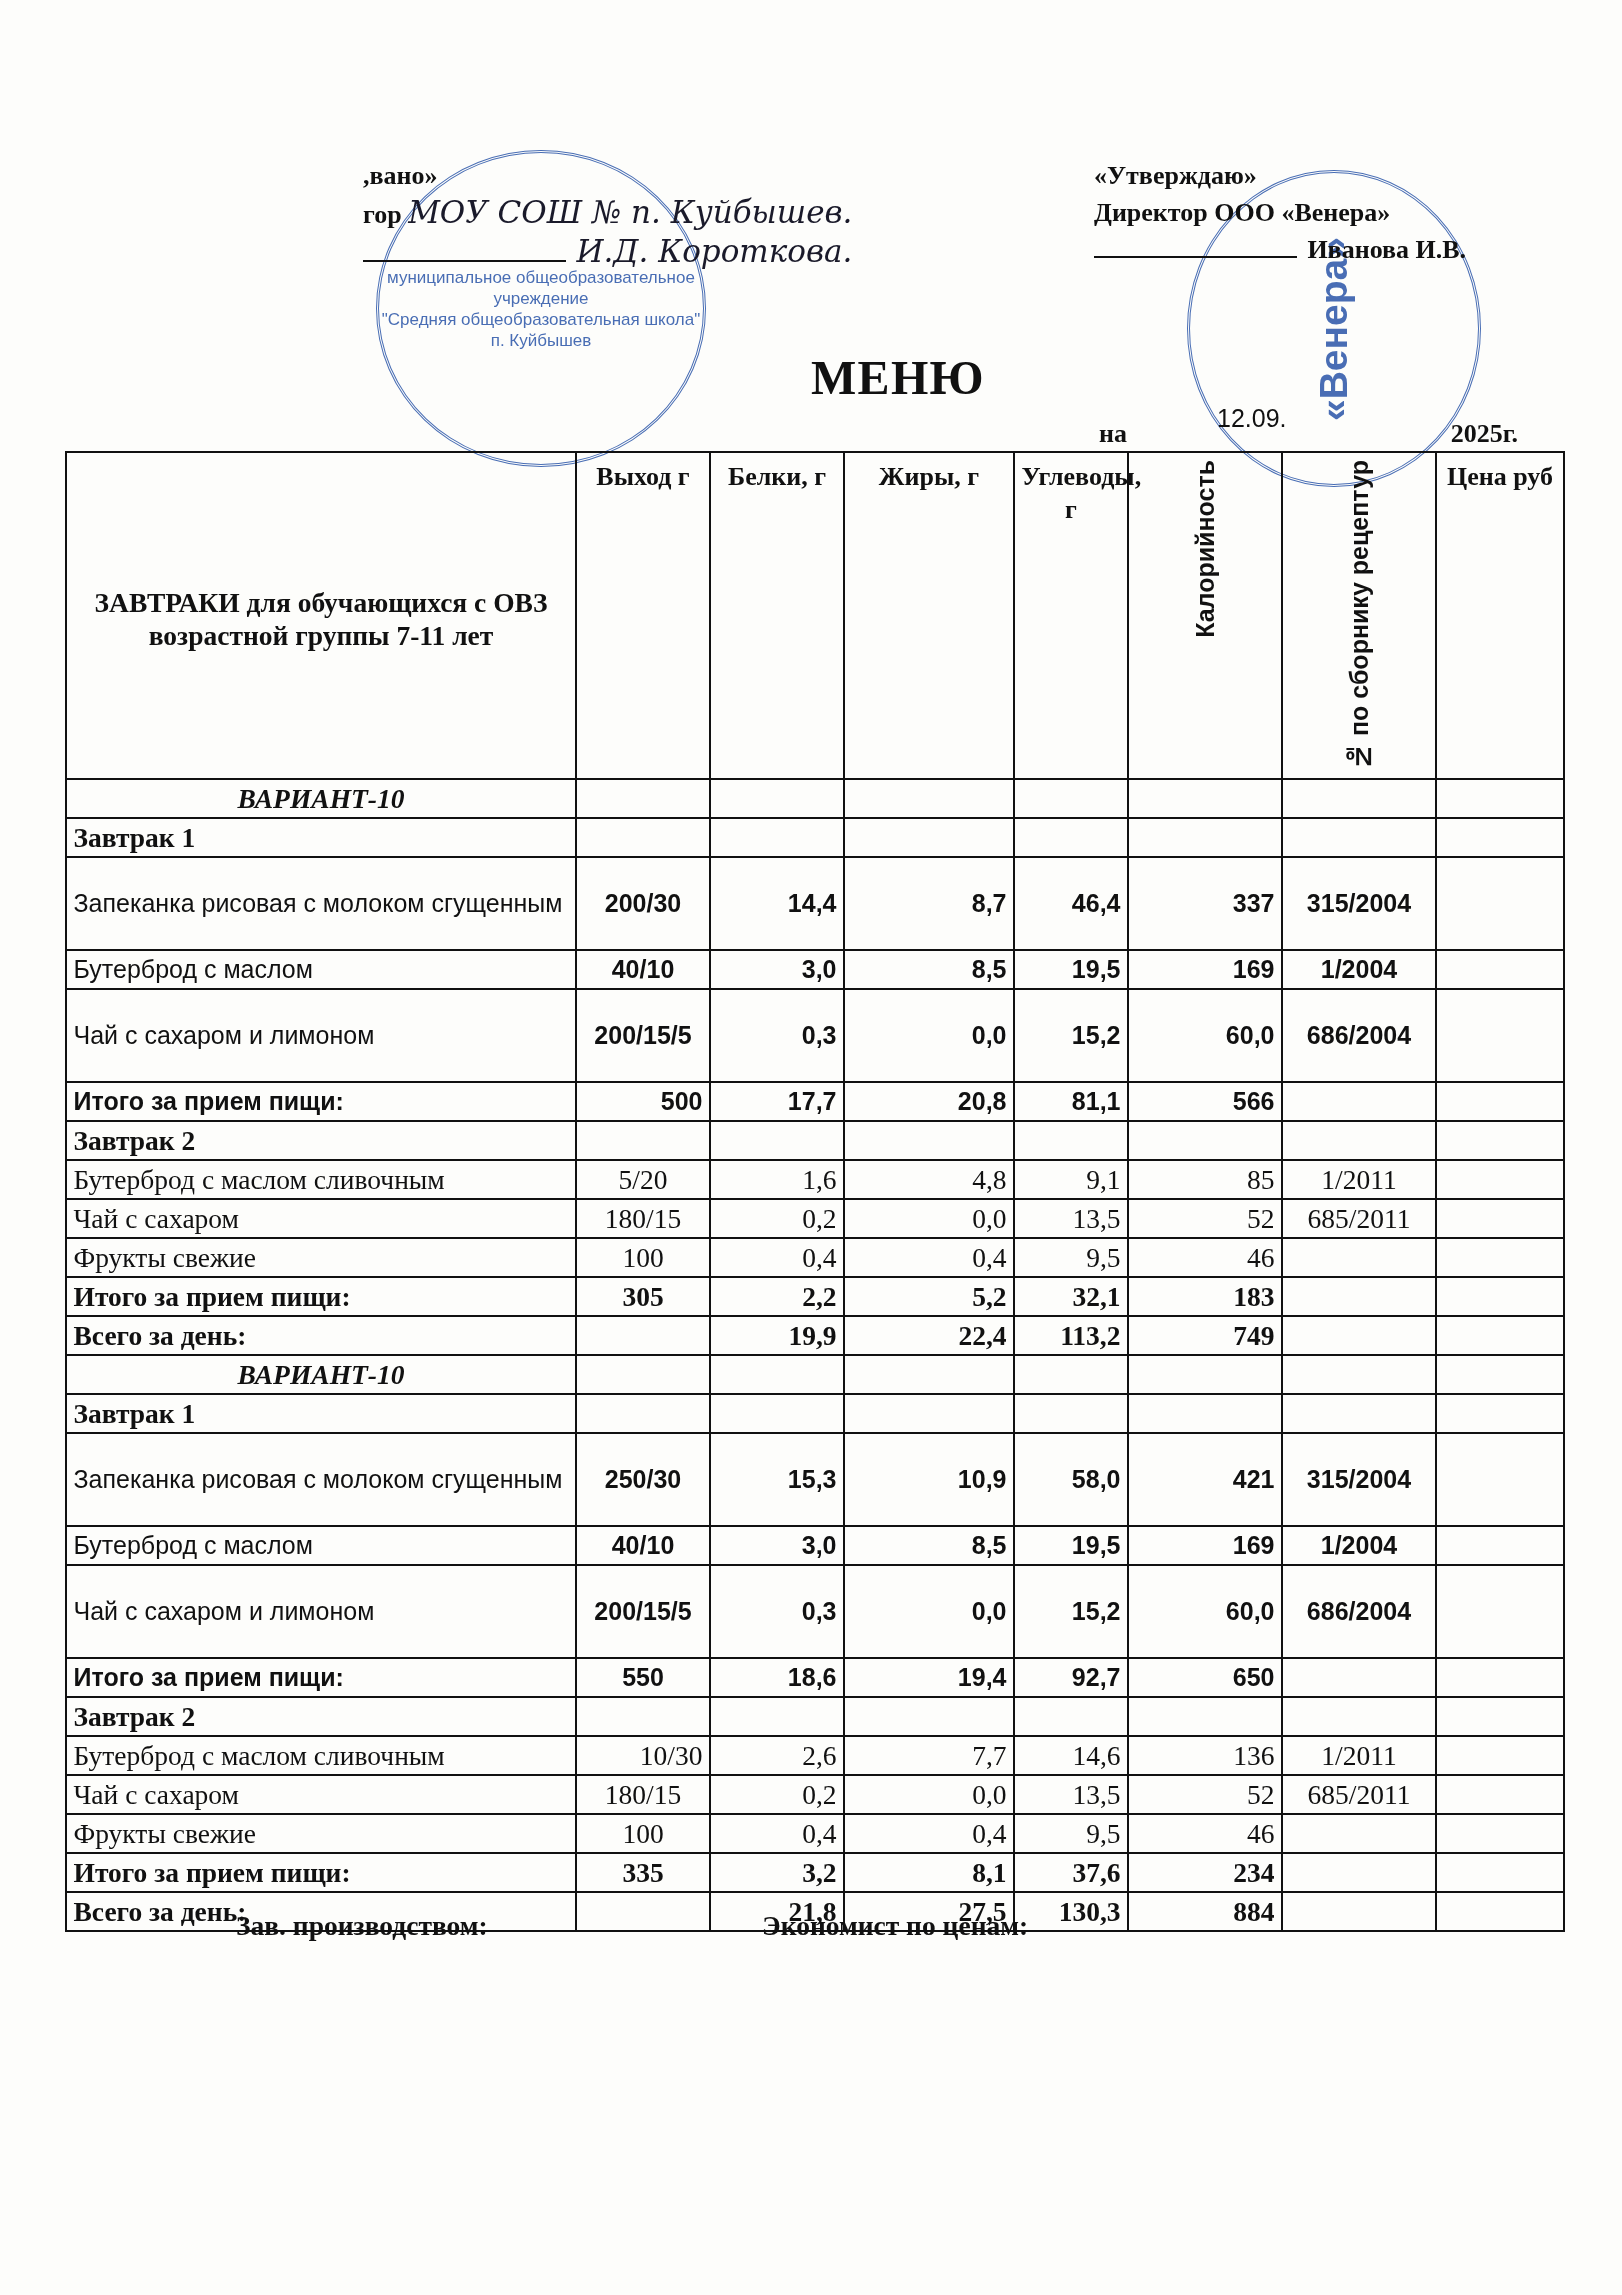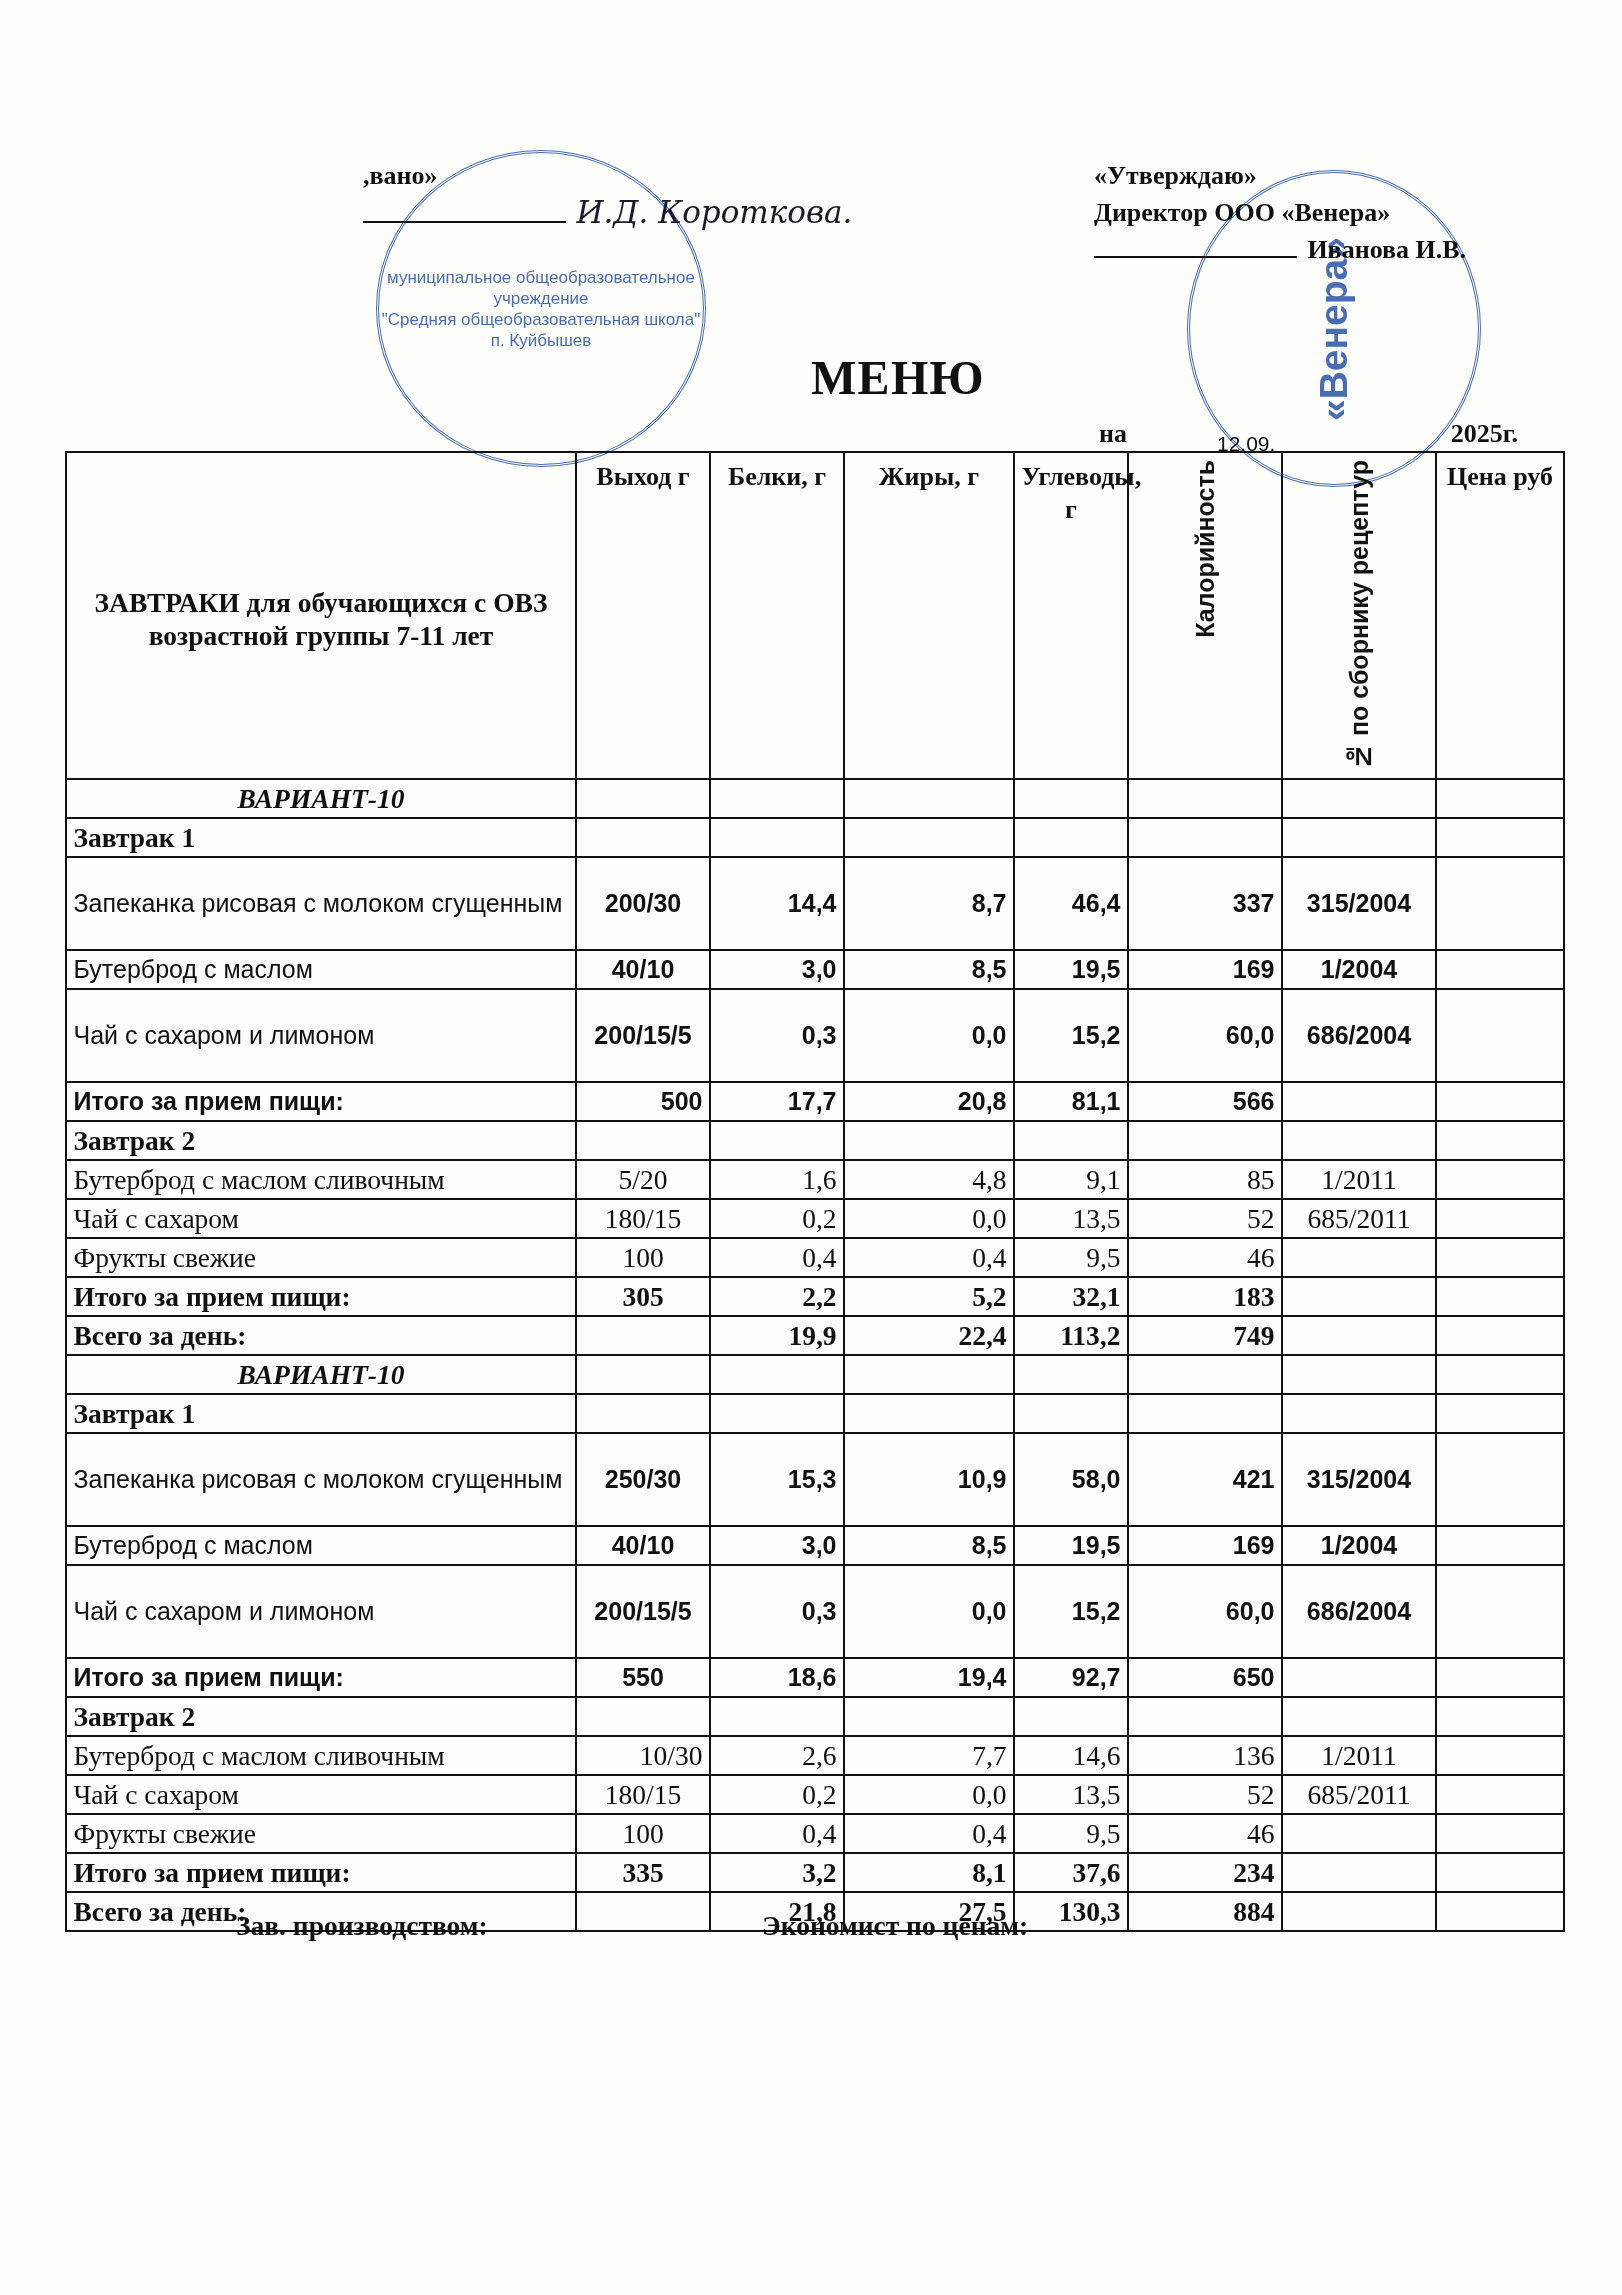--- a/index.html
+++ b/index.html
@@ -13,21 +13,21 @@
   .handwrite { font-family: "DejaVu Serif", serif; font-style: italic; font-weight: normal; color: #1a1a2a; font-size: 31px; }
   .stamp { position: absolute; border-radius: 50%; border: 3.9px double #2a55a8; color: #2a55a8;
            display: flex; align-items: center; justify-content: center; text-align: center;
            font-family: "Liberation Sans", sans-serif; opacity: 0.85; }
   .stamp-left { left: 376px; top: 150px; width: 324px; height: 311px; font-size: 17px; line-height: 21px; }
   .stamp-right { left: 1187px; top: 170px; width: 288px; height: 311px; font-size: 39px; font-weight: bold; }
   .stamp-right span { transform: rotate(-90deg); display: inline-block; }
   .title { position: absolute; left: 811px; top: 350px; font-size: 48px; font-weight: bold; letter-spacing: 1.3px; }
   .date-row { position: absolute; left: 1099px; top: 412px; width: 419px; font-size: 26px; font-weight: bold; }
   .date-row .na { position: absolute; left: 0; top: 6.5px; }
-  .date-row .day { position: absolute; left: 118px; top: -7.9px; font-family: "Liberation Sans", sans-serif; font-weight: normal; font-size: 21px; margin-top: 28px; }
+  .date-row .day { position: absolute; left: 118px; top: -7.9px; font-family: "Liberation Sans", sans-serif; font-weight: normal; font-size: 25px; }
   .date-row .year { position: absolute; right: 0; top: 6.5px; }
 
   table.menu { position: absolute; left: 65px; top: 451px; width: 1498px; border-collapse: collapse; table-layout: fixed; }
   table.menu td, table.menu th { border: 2px solid #111; padding: 0 6.5px; vertical-align: middle; }
   col.c-name { width: 510px; } col.c-out { width: 134px; } col.c-prot { width: 134px; }
   col.c-fat { width: 170px; } col.c-carb { width: 114px; } col.c-kcal { width: 154px; }
   col.c-rec { width: 154px; } col.c-price { width: 128px; }
   th { font-weight: bold; font-size: 26px; line-height: 33px; text-align: center; vertical-align: top !important; padding-top: 6.5px !important; }
   th.main-h { text-align: center; vertical-align: middle !important; font-size: 27.5px; }
   .vert { writing-mode: vertical-rl; transform: rotate(180deg); font-family: "Liberation Sans", sans-serif; font-size: 25px; line-height: 29px; display: inline-block; text-align: left; }
@@ -57,20 +57,24 @@
     <div>"Средняя общеобразовательная школа" п. Куйбышев</div>
   </div>
 </div>
 <div class="stamp stamp-right">
   <span>«Венера»</span>
 </div>
 
 <div class="approve-left">
   <div>,вано»</div>
   <div>
+    <span>гор</span>
+    <span class="handwrite">МОУ СОШ № п. Куйбышев.</span>
+  </div>
+  <div>
     <span class="sigline"></span>
     <span class="handwrite">И.Д. Короткова.</span>
   </div>
 </div>
 
 <div class="approve-right">
   <div>«Утверждаю»</div>
   <div>Директор ООО «Венера»</div>
   <div>
     <span class="sigline"></span>

